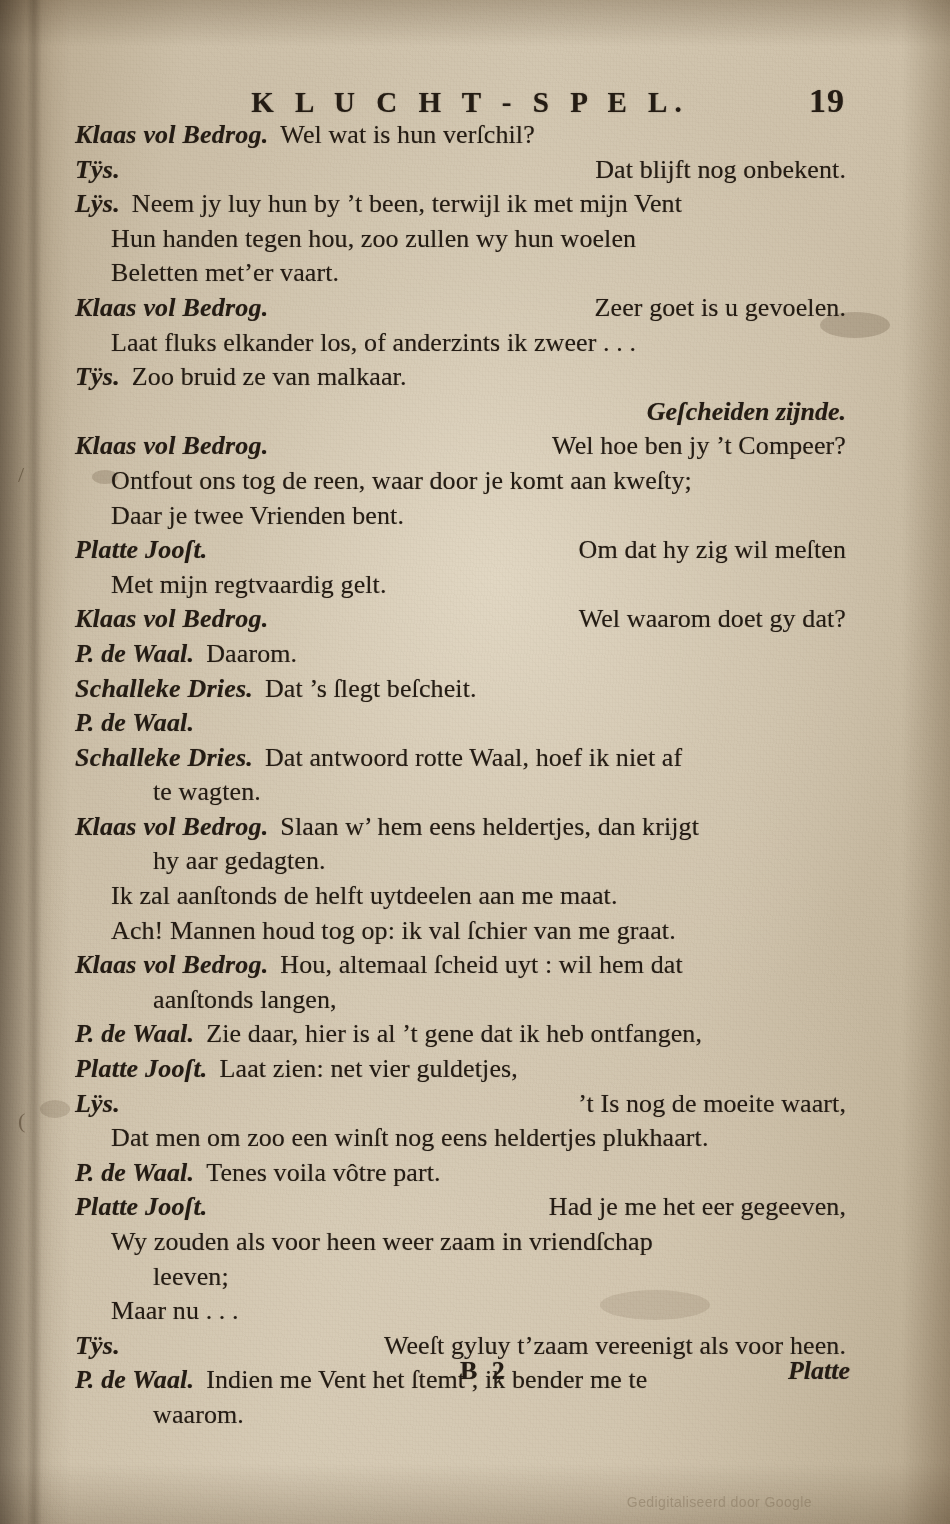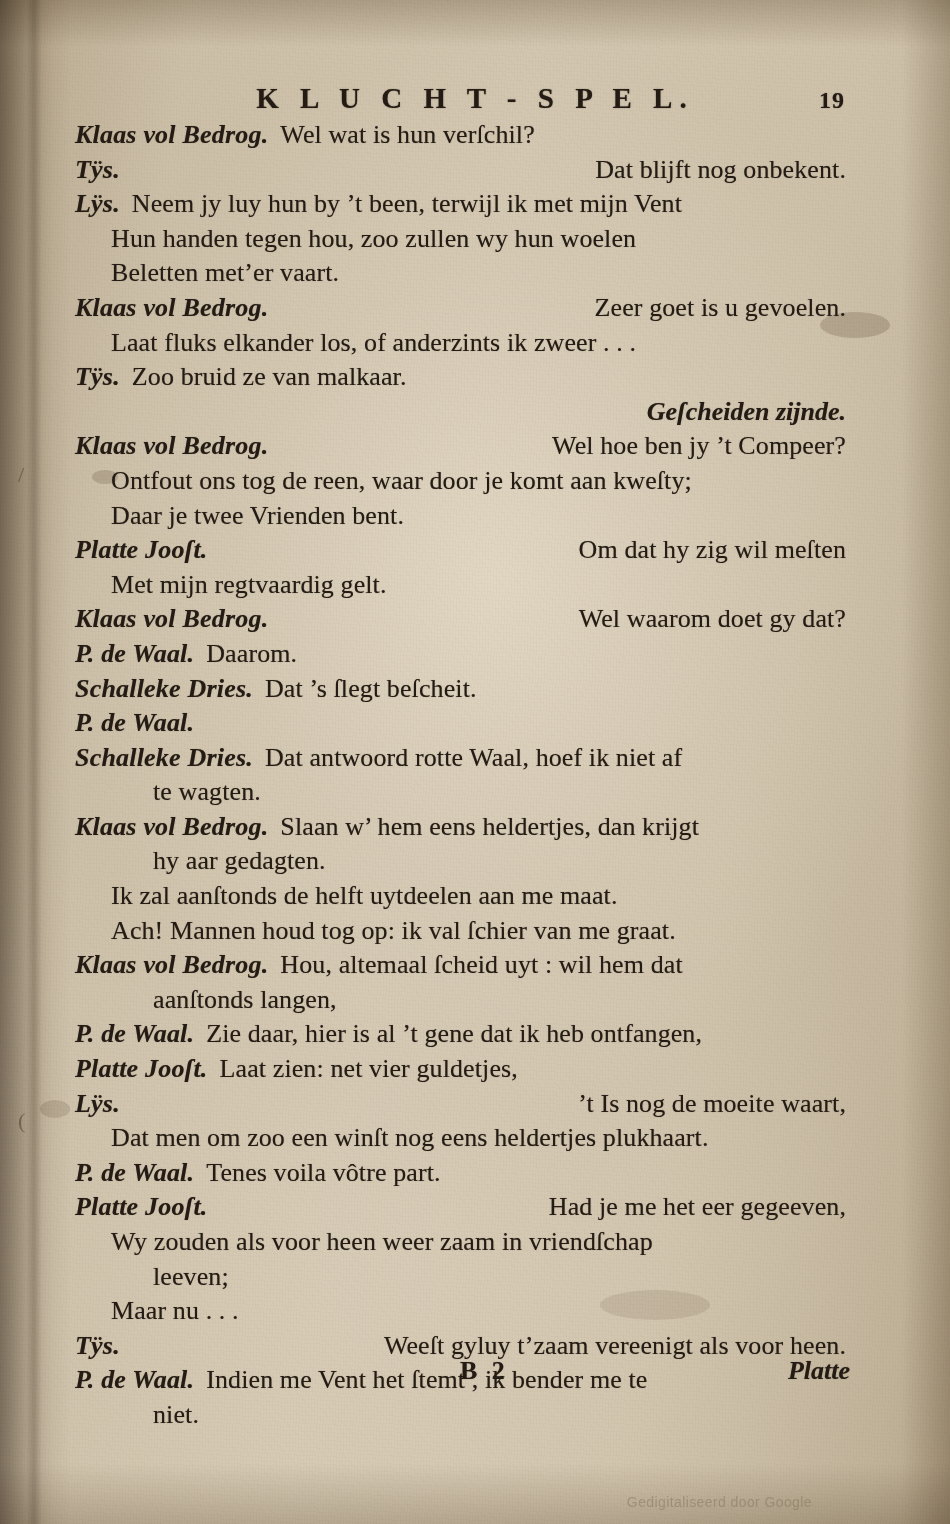--- a/index.html
+++ b/index.html
@@ -96,21 +96,21 @@
   .head-title {
     flex: 1;
     text-align: center;
     font-size: 29px;
     letter-spacing: 7px;
     font-weight: 700;
     padding-left: 56px;
     text-shadow: 0 0 1.2px rgba(30,20,10,0.55);
   }
   .head-folio {
-    font-size: 24px;
+    font-size: 34px;
     font-weight: 700;
     letter-spacing: 1px;
     text-shadow: 0 0 1.1px rgba(30,20,10,0.5);
   }
 
   .lines {
     position: absolute;
     left: 75px;
     top: 118px;
     width: 775px;
@@ -309,21 +309,21 @@
         <div class="ln cont2"><span class="txt">leeven;</span></div>
         <div class="ln cont"><span class="txt">Maar nu . . .</span></div>
         <div class="ln split">
           <span class="spk">Tÿs.</span>
           <span class="txt">Weeſt gyluy t’zaam vereenigt als voor heen.</span>
         </div>
         <div class="ln flow">
           <span class="spk">P. de Waal.</span>
           <span class="txt">Indien me Vent het ſtemt , ik bender me te</span>
         </div>
-        <div class="ln cont2"><span class="txt">niet.</span></div>
+        <div class="ln cont2"><span class="txt">waarom.</span></div>
       </div>
 
     <div class="footer">
       <span class="signature">B 2</span>
       <span class="catchword">Platte</span>
     </div>
 
     <div class="watermark">Gedigitaliseerd door Google</div>
 
   </div>

